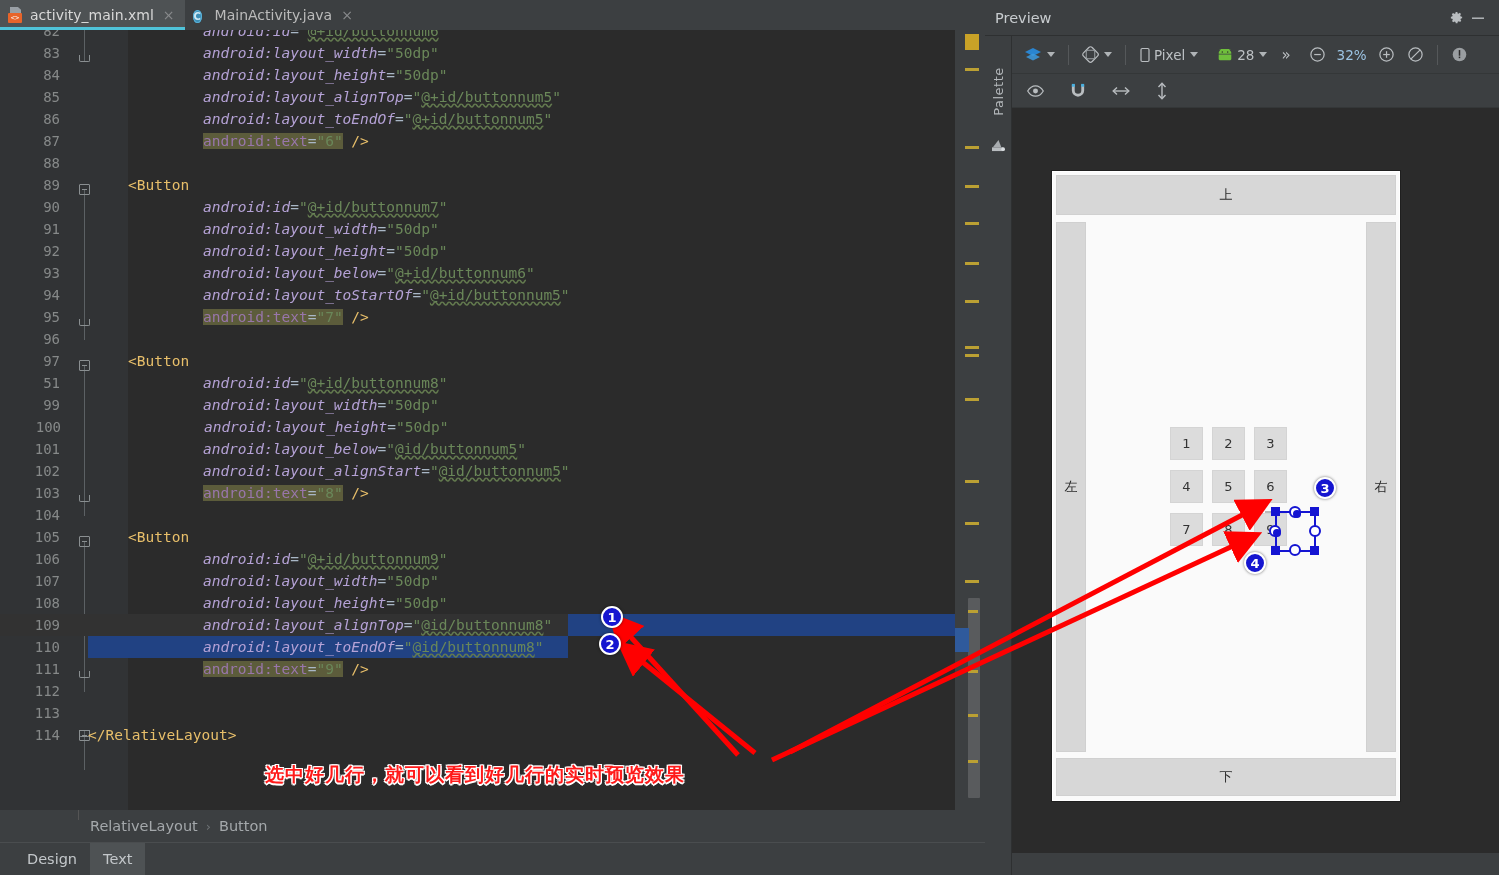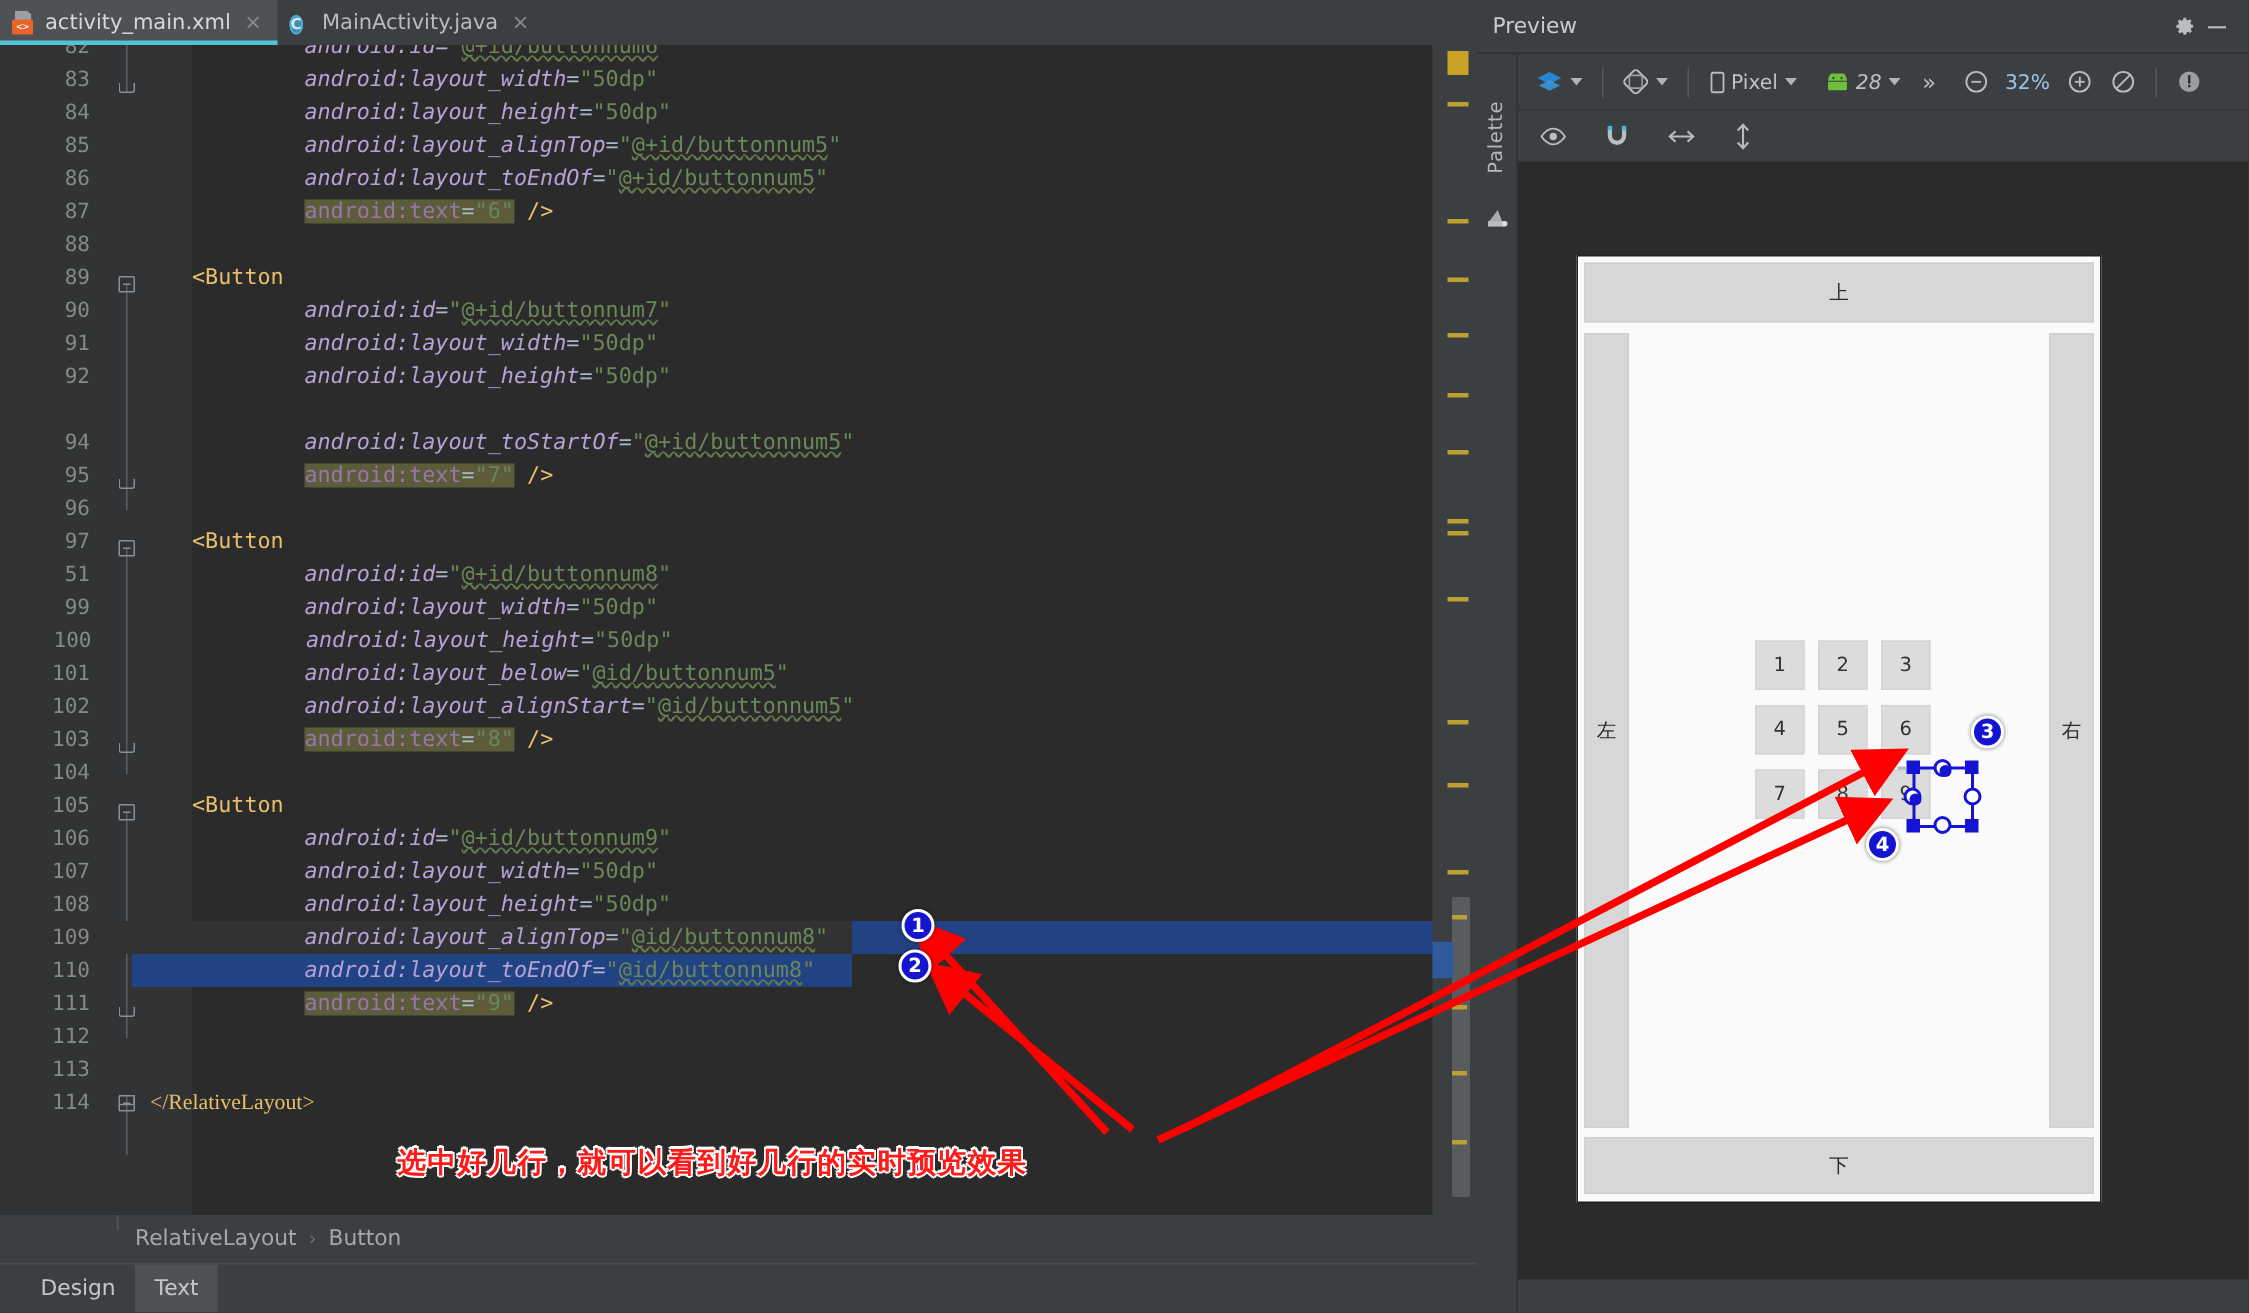--- a/index.html
+++ b/index.html
@@ -365,41 +365,42 @@
           <div class="line" style="top: 22px; position: absolute; left: 0px; right: 0px;"><span class="lineno">83</span><span class="codetext" style="left: 168px;">    <span class="k-attr2">android:layout_width</span><span class="k-punct">=</span><span class="k-val">"</span><span class="k-val">50dp</span><span class="k-val">"</span></span></div>
           <div class="line" style="top: 44px; position: absolute; left: 0px; right: 0px;"><span class="lineno">84</span><span class="codetext" style="left: 168px;">    <span class="k-attr2">android:layout_height</span><span class="k-punct">=</span><span class="k-val">"</span><span class="k-val">50dp</span><span class="k-val">"</span></span></div>
           <div class="line" style="top: 66px; position: absolute; left: 0px; right: 0px;"><span class="lineno">85</span><span class="codetext" style="left: 168px;">    <span class="k-attr2">android:layout_alignTop</span><span class="k-punct">=</span><span class="k-val">"</span><span class="k-val squiggle">@+id/buttonnum5</span><span class="k-val">"</span></span></div>
           <div class="line" style="top: 88px; position: absolute; left: 0px; right: 0px;"><span class="lineno">86</span><span class="codetext" style="left: 168px;">    <span class="k-attr2">android:layout_toEndOf</span><span class="k-punct">=</span><span class="k-val">"</span><span class="k-val squiggle">@+id/buttonnum5</span><span class="k-val">"</span></span></div>
           <div class="line" style="top: 110px; position: absolute; left: 0px; right: 0px;"><span class="lineno">87</span><span class="codetext" style="left: 168px;">    <span class="hl-text"><span class="k-attr">android:text</span><span class="k-punct">=</span><span class="k-val">"</span><span class="k-val">6</span><span class="k-val">"</span></span><span class="k-slash"> /&gt;</span></span></div>
           <div class="line" style="top: 132px; position: absolute; left: 0px; right: 0px;"><span class="lineno">88</span><span class="codetext" style="left: 128px;"></span></div>
           <div class="line" style="top: 154px; position: absolute; left: 0px; right: 0px;"><span class="lineno">89</span><span class="codetext" style="left: 128px;"><span class="k-tag">&lt;Button</span></span></div>
           <div class="line" style="top: 176px; position: absolute; left: 0px; right: 0px;"><span class="lineno">90</span><span class="codetext" style="left: 168px;">    <span class="k-attr2">android:id</span><span class="k-punct">=</span><span class="k-val">"</span><span class="k-val squiggle">@+id/buttonnum7</span><span class="k-val">"</span></span></div>
           <div class="line" style="top: 198px; position: absolute; left: 0px; right: 0px;"><span class="lineno">91</span><span class="codetext" style="left: 168px;">    <span class="k-attr2">android:layout_width</span><span class="k-punct">=</span><span class="k-val">"</span><span class="k-val">50dp</span><span class="k-val">"</span></span></div>
           <div class="line" style="top: 220px; position: absolute; left: 0px; right: 0px;"><span class="lineno">92</span><span class="codetext" style="left: 168px;">    <span class="k-attr2">android:layout_height</span><span class="k-punct">=</span><span class="k-val">"</span><span class="k-val">50dp</span><span class="k-val">"</span></span></div>
+          <div class="line" style="top: 242px; position: absolute; left: 0px; right: 0px;"><span class="lineno">93</span><span class="codetext" style="left: 168px;">    <span class="k-attr2">android:layout_below</span><span class="k-punct">=</span><span class="k-val">"</span><span class="k-val squiggle">@+id/buttonnum6</span><span class="k-val">"</span></span></div>
           <div class="line" style="top: 264px; position: absolute; left: 0px; right: 0px;"><span class="lineno">94</span><span class="codetext" style="left: 168px;">    <span class="k-attr2">android:layout_toStartOf</span><span class="k-punct">=</span><span class="k-val">"</span><span class="k-val squiggle">@+id/buttonnum5</span><span class="k-val">"</span></span></div>
           <div class="line" style="top: 286px; position: absolute; left: 0px; right: 0px;"><span class="lineno">95</span><span class="codetext" style="left: 168px;">    <span class="hl-text"><span class="k-attr">android:text</span><span class="k-punct">=</span><span class="k-val">"</span><span class="k-val">7</span><span class="k-val">"</span></span><span class="k-slash"> /&gt;</span></span></div>
           <div class="line" style="top: 308px; position: absolute; left: 0px; right: 11px;"><span class="lineno">96</span><span class="codetext" style="left: 128px;"></span></div>
           <div class="line" style="top: 330px; position: absolute; left: 0px; right: 0px;"><span class="lineno">97</span><span class="codetext" style="left: 128px;"><span class="k-tag">&lt;Button</span></span></div>
           <div class="line" style="top: 352px; position: absolute; left: 0px; right: 0px;"><span class="lineno">51</span><span class="codetext" style="left: 168px;">    <span class="k-attr2">android:id</span><span class="k-punct">=</span><span class="k-val">"</span><span class="k-val squiggle">@+id/buttonnum8</span><span class="k-val">"</span></span></div>
           <div class="line" style="top: 374px; position: absolute; left: 0px; right: 0px;"><span class="lineno">99</span><span class="codetext" style="left: 168px;">    <span class="k-attr2">android:layout_width</span><span class="k-punct">=</span><span class="k-val">"</span><span class="k-val">50dp</span><span class="k-val">"</span></span></div>
           <div class="line" style="top: 396px; position: absolute; left: 1px; right: 0px;"><span class="lineno">100</span><span class="codetext" style="left: 168px;">    <span class="k-attr2">android:layout_height</span><span class="k-punct">=</span><span class="k-val">"</span><span class="k-val">50dp</span><span class="k-val">"</span></span></div>
           <div class="line" style="top: 418px; position: absolute; left: 0px; right: 0px;"><span class="lineno">101</span><span class="codetext" style="left: 168px;">    <span class="k-attr2">android:layout_below</span><span class="k-punct">=</span><span class="k-val">"</span><span class="k-val squiggle">@id/buttonnum5</span><span class="k-val">"</span></span></div>
           <div class="line" style="top: 440px; position: absolute; left: 0px; right: 0px;"><span class="lineno">102</span><span class="codetext" style="left: 168px;">    <span class="k-attr2">android:layout_alignStart</span><span class="k-punct">=</span><span class="k-val">"</span><span class="k-val squiggle">@id/buttonnum5</span><span class="k-val">"</span></span></div>
           <div class="line" style="top: 462px; position: absolute; left: 0px; right: 0px;"><span class="lineno">103</span><span class="codetext" style="left: 168px;">    <span class="hl-text"><span class="k-attr">android:text</span><span class="k-punct">=</span><span class="k-val">"</span><span class="k-val">8</span><span class="k-val">"</span></span><span class="k-slash"> /&gt;</span></span></div>
           <div class="line" style="top: 484px; position: absolute; left: 0px; right: 0px;"><span class="lineno">104</span><span class="codetext" style="left: 128px;"></span></div>
           <div class="line" style="top: 506px; position: absolute; left: 0px; right: 0px;"><span class="lineno">105</span><span class="codetext" style="left: 128px;"><span class="k-tag">&lt;Button</span></span></div>
           <div class="line" style="top: 528px; position: absolute; left: 0px; right: 0px;"><span class="lineno">106</span><span class="codetext" style="left: 168px;">    <span class="k-attr2">android:id</span><span class="k-punct">=</span><span class="k-val">"</span><span class="k-val squiggle">@+id/buttonnum9</span><span class="k-val">"</span></span></div>
           <div class="line" style="top: 550px; position: absolute; left: 0px; right: 0px;"><span class="lineno">107</span><span class="codetext" style="left: 168px;">    <span class="k-attr2">android:layout_width</span><span class="k-punct">=</span><span class="k-val">"</span><span class="k-val">50dp</span><span class="k-val">"</span></span></div>
           <div class="line" style="top: 572px; position: absolute; left: 0px; right: 0px;"><span class="lineno">108</span><span class="codetext" style="left: 168px;">    <span class="k-attr2">android:layout_height</span><span class="k-punct">=</span><span class="k-val">"</span><span class="k-val">50dp</span><span class="k-val">"</span></span></div>
           <div class="line" style="top: 594px; position: absolute; left: 0px; right: 0px;"><div class="cursor-line-bg"></div><div class="sel-band" style="left: 568px; right: 15px;"></div><span class="lineno">109</span><span class="codetext" style="left: 168px;">    <span class="k-attr2">android:layout_alignTop</span><span class="k-punct">=</span><span class="k-val">"</span><span class="k-val squiggle">@id/buttonnum8</span><span class="k-val">"</span></span></div>
           <div class="line" style="top: 616px; position: absolute; left: 0px; right: 0px;"><div class="sel-band" style="left: 88px; width: 480px;"></div><span class="lineno">110</span><span class="codetext" style="left: 168px;">    <span class="k-attr2">android:layout_toEndOf</span><span class="k-punct">=</span><span class="k-val">"</span><span class="k-val squiggle">@id/buttonnum8</span><span class="k-val">"</span></span></div>
           <div class="line" style="top: 638px; position: absolute; left: 0px; right: 0px;"><span class="lineno">111</span><span class="codetext" style="left: 168px;">    <span class="hl-text"><span class="k-attr">android:text</span><span class="k-punct">=</span><span class="k-val">"</span><span class="k-val">9</span><span class="k-val">"</span></span><span class="k-slash"> /&gt;</span></span></div>
           <div class="line" style="top: 660px; position: absolute; left: 0px; right: 0px;"><span class="lineno">112</span><span class="codetext" style="left: 128px;"></span></div>
           <div class="line" style="top: 682px; position: absolute; left: 0px; right: 0px;"><span class="lineno">113</span><span class="codetext" style="left: 128px;"></span></div>
-          <div class="line" style="top: 704px; position: absolute; left: 0px; right: 0px;"><span class="lineno">114</span><span class="codetext" style="left: 100px; font-family: Liberation Serif, serif;"><span class="k-tag">&lt;/RelativeLayout&gt;</span></span></div>
+          <div class="line" style="top: 704px; position: absolute; left: 0px; right: 0px;"><span class="lineno">114</span><span class="codetext" style="left: 88px;"><span class="k-tag">&lt;/RelativeLayout&gt;</span></span></div>
         </div>
 
       <div class="stripe">
         <div class="stripe-top-box"></div>
         <div class="stripe-mark" style="top:38px;"></div>
         <div class="stripe-mark" style="top:116px;"></div>
         <div class="stripe-mark" style="top:155px;"></div>
         <div class="stripe-mark" style="top:192px;"></div>
         <div class="stripe-mark" style="top:232px;"></div>
         <div class="stripe-mark" style="top:270px;"></div>
@@ -480,21 +481,21 @@
         <span class="caret"></span>
       </div>
       <div class="tb-div"></div>
       <div class="tb-item">
         <svg width="12" height="16" viewBox="0 0 12 16">
           <rect x="2" y="1.5" width="8" height="13" rx="1.2" fill="none" stroke="#b9bdc0" stroke-width="1.2"></rect>
         </svg>
         <span>Pixel</span>
         <span class="caret"></span>
       </div>
-      <div class="tb-item" style="margin-left:6px;font-style:italic;">
+      <div class="tb-item" style="margin-left:6px;">
         <svg width="18" height="12" viewBox="0 0 20 13">
           <path fill="#6fbf3c" d="M3 6h14v5a1.2 1.2 0 01-1.2 1.2H4.2A1.2 1.2 0 013 11V6z"></path>
           <path fill="#6fbf3c" d="M3 5.2a7 7 0 0114 0H3z"></path>
           <circle cx="7" cy="3.2" r="0.8" fill="#2b2b2b"></circle>
           <circle cx="13" cy="3.2" r="0.8" fill="#2b2b2b"></circle>
           <line x1="4.5" y1="0.6" x2="6.3" y2="2.4" stroke="#6fbf3c" stroke-width="1"></line>
           <line x1="15.5" y1="0.6" x2="13.7" y2="2.4" stroke="#6fbf3c" stroke-width="1"></line>
         </svg>
         <span>28</span>
         <span class="caret"></span>

